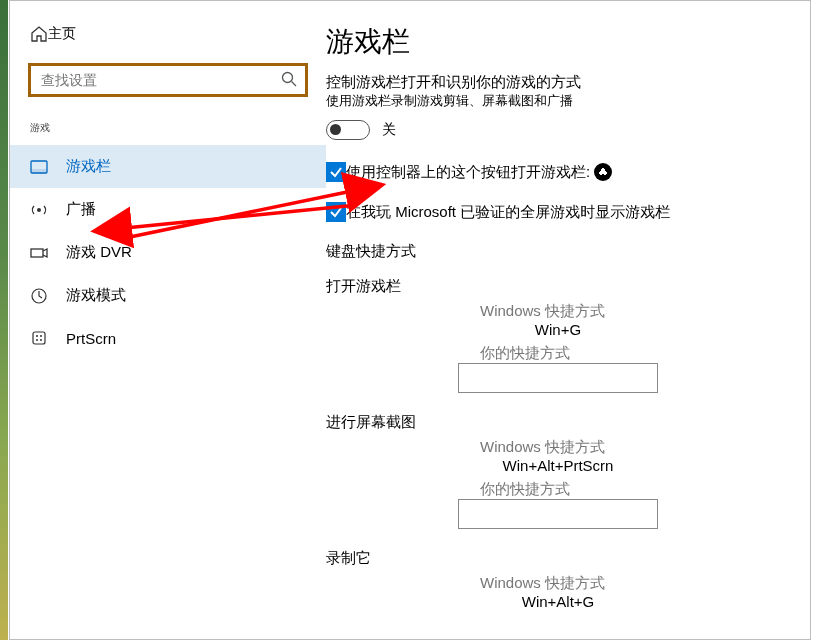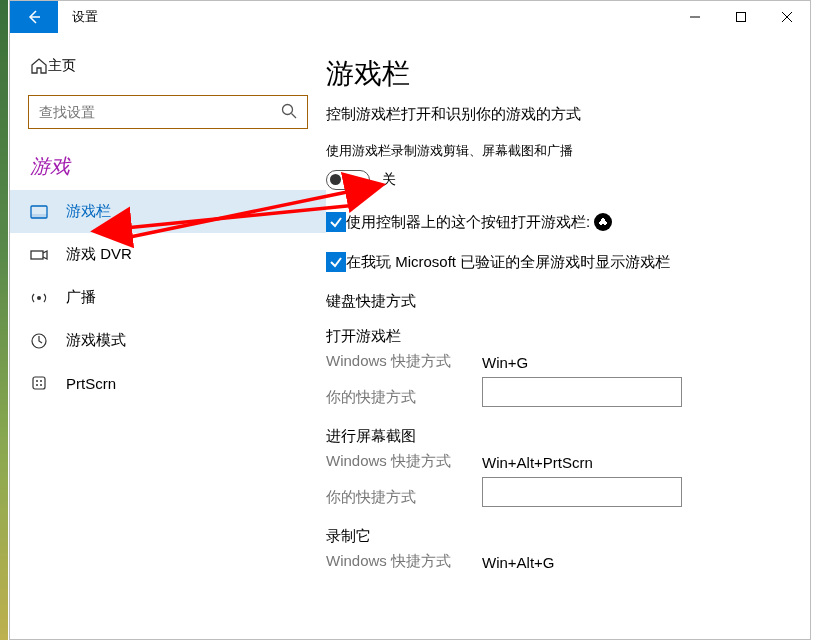--- a/index.html
+++ b/index.html
@@ -67,55 +67,54 @@
     padding: 8px 20px;
   }
   .home-icon svg { display:block; }
   .search-wrap {
     margin: 12px 18px 18px 18px;
     position: relative;
   }
   .search-input {
     width: 100%;
     height: 34px;
-    border: 1px solid #a16207;
+    border: 3px solid #a16207;
     padding: 0 36px 0 10px;
     font-size: 14px;
     font-family: inherit;
   }
   .search-icon {
     position: absolute; right: 10px; top: 7px;
     color: #555;
   }
   .group-label {
     padding: 6px 20px 10px 20px;
-    color: #a21caf;
-    font-size: 20px;
-    font-style: italic;
+    color: #404040;
+    font-size: 10px;
   }
   .nav-item {
     display: flex; align-items: center;
     gap: 18px;
     padding: 12px 20px;
     font-size: 15px;
   }
   .nav-item.selected {
     background: #dceaf5;
     color: #0067c0;
   }
   .nav-item.selected .nav-ico { color:#0067c0; }
   .nav-ico { width:18px; display:flex; justify-content:center; color:#333; }
   
   .main {
     flex: 1;
     padding: 22px 20px 0 0;
     overflow: hidden;
   }
   .h1 { font-size: 28px; font-weight: 400; margin-bottom: 12px; }
-  .desc { font-size: 15px; margin-bottom: 18px; }
+  .desc { font-size: 15px; }
   .sub { font-size: 13px; margin-bottom: 10px; }
   .toggle-row { display:flex; align-items:center; gap: 12px; margin-bottom: 22px; }
   .toggle {
     width: 44px; height: 20px;
     border: 1.5px solid #555;
     border-radius: 10px;
     position: relative;
     background: #fff;
   }
   .toggle .knob {
@@ -139,21 +138,21 @@
   }
   .xbox-glyph::after{
     content:""; width:10px; height:10px;
     background: radial-gradient(circle at 50% 30%, #fff 20%, transparent 21%),
                 radial-gradient(circle at 30% 60%, #fff 18%, transparent 19%),
                 radial-gradient(circle at 70% 60%, #fff 18%, transparent 19%);
   }
   .h2 { font-size: 15px; font-weight:400; margin: 6px 0 16px 0; }
   .sc-group { margin-bottom: 20px; }
   .sc-title { font-size: 15px; margin-bottom: 6px; }
-  .sc-row { display:flex; align-items:flex-end; margin-bottom:6px; }
+  .sc-row { display:flex; align-items:center; margin-bottom:6px;flex-direction:column; }
   .sc-label { width: 156px; color:#777; font-size:15px; }
   .sc-val { font-size:15px; }
   .sc-input {
     width: 200px; height: 30px;
     border: 1px solid #888;
     background:#fff;
   }
   
   .arrow-svg {
     position:absolute;
@@ -162,46 +161,20 @@
     pointer-events:none;
   }
 </style>
 </head>
 <body>
 
 <div class="desktop-edge"></div>
 
 <div class="window">
 
-  <div class="titlebar">
-    <div class="back-btn">
-      <svg width="16" height="16" viewBox="0 0 16 16">
-          <path d="M10 2 L4 8 L10 14" stroke="#fff" stroke-width="1.5" fill="none"></path>
-          <line x1="4" y1="8" x2="14" y2="8" stroke="#fff" stroke-width="1.5"></line>
-        </svg>
-    </div>
-    <div class="title-text">设置</div>
-    <div class="wincontrols">
-      <div class="winctl">
-        <svg width="12" height="12">
-            <line x1="1" y1="6" x2="11" y2="6" stroke="#000" stroke-width="1"></line>
-          </svg>
-      </div>
-      <div class="winctl">
-        <svg width="12" height="12">
-            <rect x="1.5" y="1.5" width="9" height="9" stroke="#000" fill="none" stroke-width="1"></rect>
-          </svg>
-      </div>
-      <div class="winctl">
-        <svg width="12" height="12">
-            <path d="M1 1 L11 11 M11 1 L1 11" stroke="#000" stroke-width="1"></path>
-          </svg>
-      </div>
-    </div>
-  </div>
 
   <div class="content">
     <div class="sidebar">
       <div class="home-row">
         <span class="home-icon">
           <svg width="18" height="18" viewBox="0 0 18 18">
               <path d="M2 8 L9 2 L16 8 V16 H11 V11 H7 V16 H2 Z" fill="none" stroke="#333" stroke-width="1.3"></path>
             </svg>
         </span>
         <span>主页</span>
@@ -224,36 +197,36 @@
           <svg width="18" height="14" viewBox="0 0 18 14">
               <rect x="1" y="1" width="16" height="12" rx="1" stroke="currentColor" fill="none" stroke-width="1.3"></rect>
               <rect x="1" y="9" width="16" height="4" fill="currentColor" opacity="0.15"></rect>
             </svg>
         </span>
         <span>游戏栏</span>
       </div>
 
       <div class="nav-item">
         <span class="nav-ico">
+          <svg width="18" height="18" viewBox="0 0 18 18">
+              <circle cx="9" cy="9" r="2" fill="#333"></circle>
+              <path d="M4 5 A6 6 0 0 0 4 13 M14 5 A6 6 0 0 1 14 13" stroke="#333" fill="none" stroke-width="1.3"></path>
+            </svg>
+        </span>
+        <span>广播</span>
+      </div>
+
+      <div class="nav-item">
+        <span class="nav-ico">
           <svg width="18" height="14" viewBox="0 0 18 14">
               <rect x="1" y="3" width="12" height="8" stroke="#333" fill="none" stroke-width="1.3"></rect>
               <path d="M13 5 L17 3 V11 L13 9" stroke="#333" fill="none" stroke-width="1.3"></path>
             </svg>
         </span>
         <span>游戏 DVR</span>
-      </div>
-
-      <div class="nav-item">
-        <span class="nav-ico">
-          <svg width="18" height="18" viewBox="0 0 18 18">
-              <circle cx="9" cy="9" r="2" fill="#333"></circle>
-              <path d="M4 5 A6 6 0 0 0 4 13 M14 5 A6 6 0 0 1 14 13" stroke="#333" fill="none" stroke-width="1.3"></path>
-            </svg>
-        </span>
-        <span>广播</span>
       </div>
 
       <div class="nav-item">
         <span class="nav-ico">
           <svg width="18" height="18" viewBox="0 0 18 18">
               <circle cx="9" cy="9" r="7" stroke="#333" fill="none" stroke-width="1.2"></circle>
               <path d="M9 4 V9 L12 11" stroke="#333" fill="none" stroke-width="1.2"></path>
             </svg>
         </span>
         <span>游戏模式</span>

